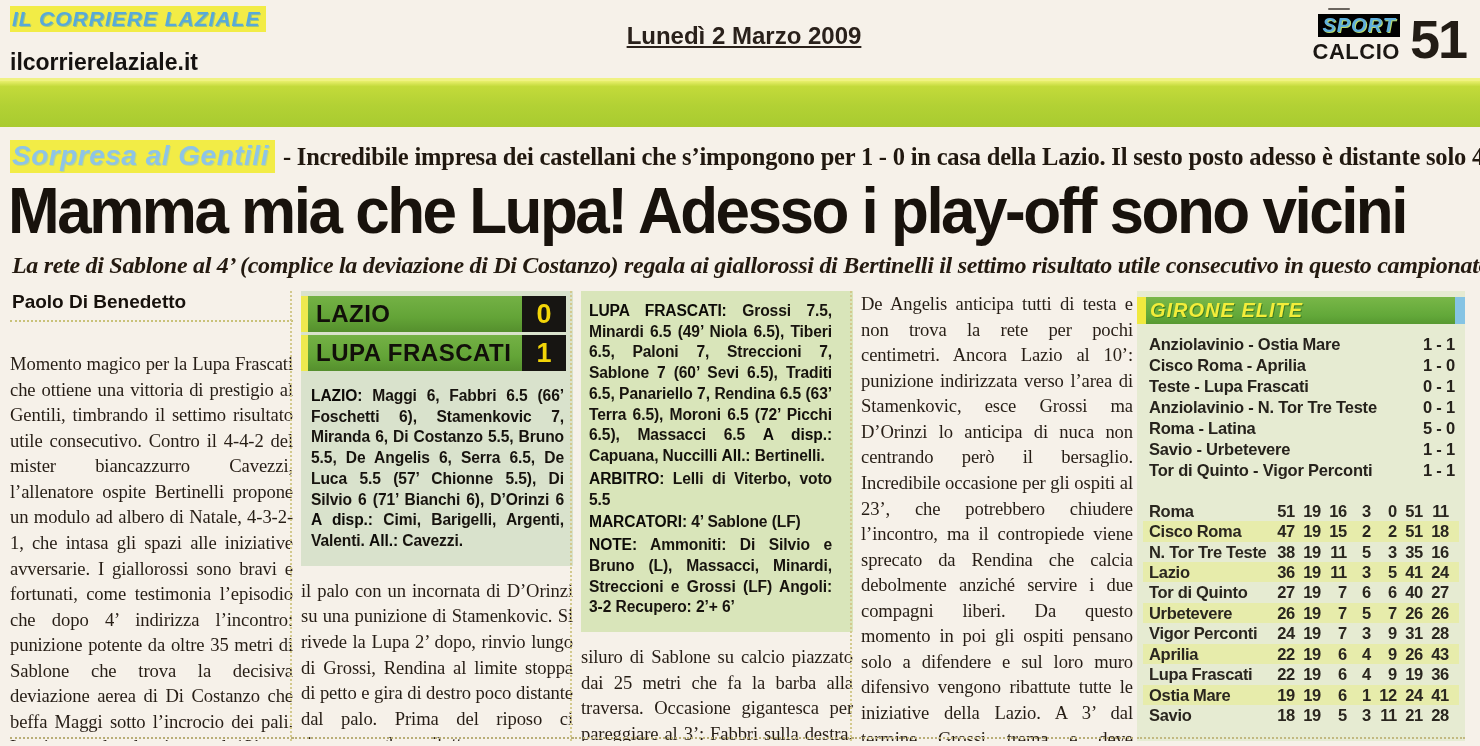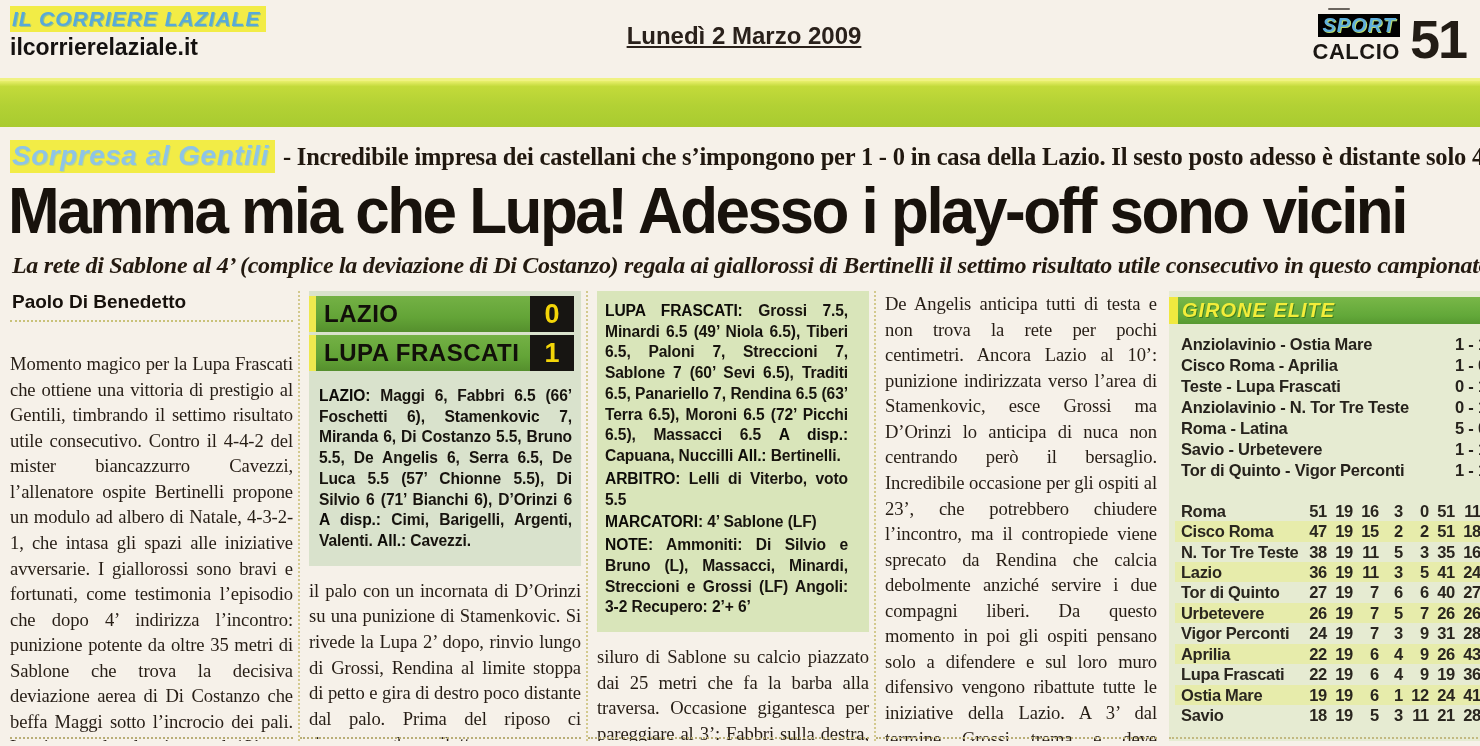--- a/index.html
+++ b/index.html
@@ -14,21 +14,21 @@
   
   .masthead {
     height:76px; display:flex; align-items:flex-start;
     justify-content:space-between; padding:6px 14px 0 10px; position:relative;
   }
   .logo-badge {
     display:inline-block; background:#f2ec46; color:#58a9d9;
     font-weight:700; font-size:21px; letter-spacing:1px; font-style:italic;
     padding:1px 6px 1px 2px; text-shadow:1px 1px 0 #9ec77a;
   }
-  .site-url { font-weight:700; font-size:23px; color:#151210; margin-top:2px; }
+  .site-url { font-weight:700; font-size:23px; color:#151210; margin-top:17px; }
   .issue-date {
     position:absolute; left:8px; right:0; top:22px; text-align:center;
     font-weight:700; font-size:24px; color:#2a211b;text-decoration:underline;
   }
   .masthead-right { text-align:right; padding-top:8px; display:flex; align-items:flex-start; gap:10px; }
   .section-block { text-align:right; }
   .sport-badge {
     display:inline-block; background:#000000; color:#5fb0dc;
     font-weight:700; font-size:20px; font-style:italic; letter-spacing:1px;
     padding:0 4px; text-shadow:1px 1px 0 #b9d96a;
@@ -61,21 +61,21 @@
     transform:scaleY(1.06); transform-origin:top left; white-space:nowrap;
   }
   .subheadline {
     font-family:"Liberation Serif", serif; font-style:italic; font-weight:600;
     font-size:24px; color:#241a10; padding:10px 10px 0 12px; white-space:nowrap;
     letter-spacing:-0.3px;
   }
 
   
   .columns {
-    display:flex; gap:12px; padding:12px 8px 0 10px; height:462px; overflow:hidden;
+    display:flex; gap:4px; padding:12px 8px 0 10px; height:462px; overflow:hidden;
   }
   .col { width:283px; flex:0 0 auto; position:relative; }
   .col::after {
     content:""; position:absolute; left:0; right:0; bottom:2px;
     border-bottom:2px dotted #b9ae77;
   }
   .col-2, .col-3, .col-4 { border-left:2px dotted #d3c98e; padding-left:9px; margin-left:-7px; }
 
   .byline { font-weight:700; font-size:19px; color:#17110c; padding-left:2px; }
   .byline-rule { border-bottom:2px dotted #c9c279; margin:7px 0 0 0; }

